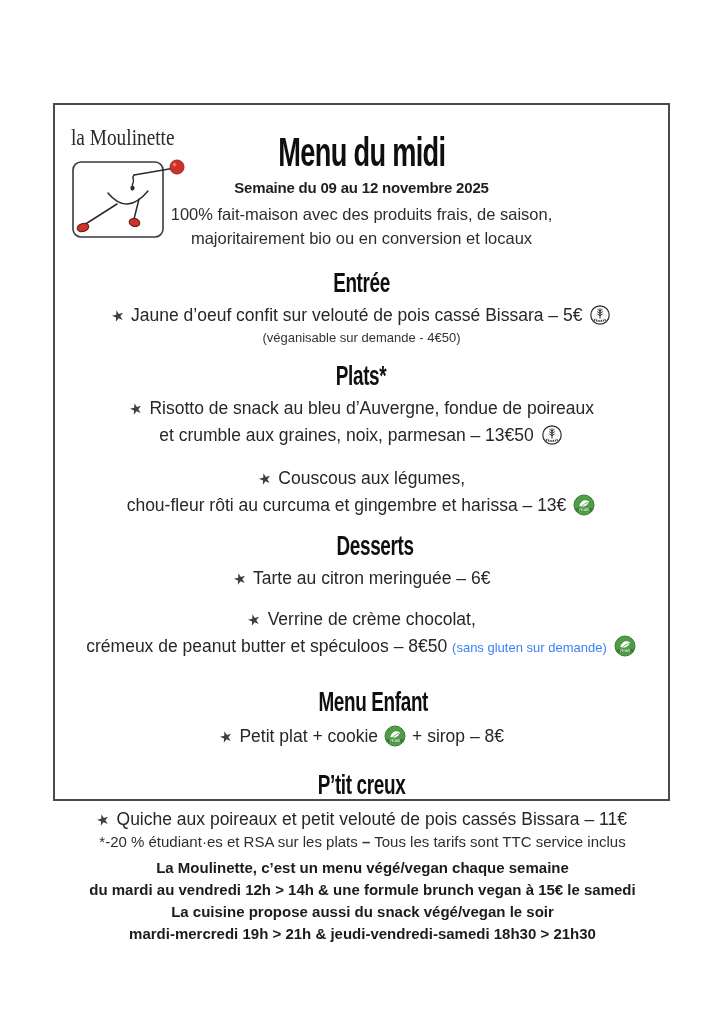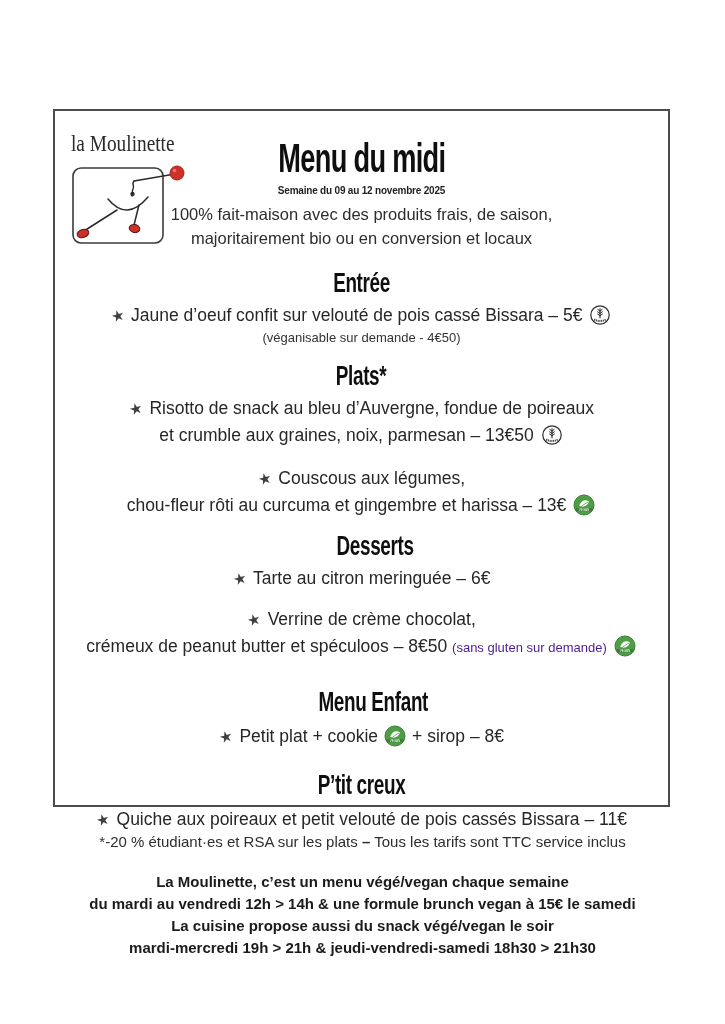--- a/index.html
+++ b/index.html
@@ -3,58 +3,58 @@
 <meta charset="utf-8">
 <style>
   * { box-sizing: border-box; }
   html, body { margin: 0; padding: 0; }
   body {
     width: 725px; height: 1024px; position: relative;
     background: #ffffff; overflow: hidden;
     font-family: "Liberation Sans", sans-serif; color: #2d2d2d;
   }
   .menu-box {
-    position: absolute; left: 53px; top: 109px;
+    position: absolute; left: 53px; top: 103px;
     width: 617px; height: 698px;
     border: 2px solid #4b4b4b; background: #fff;
   }
   
   .logo { position: absolute; left: 16px; top: 20px; width: 160px; }
   .logo-name {
     font-family: "Liberation Serif", serif;
     font-size: 23px; color: #2a2a2a; white-space: nowrap;
     transform: scaleX(0.84); transform-origin: left center;
   }
   .logo-drawing { display: block; margin-top: 2px; }
   
   .content { position: absolute; left: 0; top: 0; width: 100%; text-align: center; }
   .title { margin: 30px 0 0; font-size: 40px; line-height: 34px; font-weight: 700; color: #0f0f0f; }
   .title > span { display: inline-block; transform: scaleX(0.68); letter-spacing: -1px; }
-  .week { margin-top: 10px; font-size: 10px; font-weight: 700; color: #1f1f1f; letter-spacing: -0.2px; }
+  .week { margin-top: 10px; font-size: 15px; font-weight: 700; color: #1f1f1f; letter-spacing: -0.2px; }
   .tagline { margin-top: 6px; font-size: 16.5px; line-height: 24px; color: #2d2d2d; }
   .section-heading { margin: 20px 0 0; font-size: 27px; line-height: 26px; font-weight: 700; color: #0f0f0f; }
   .section-heading > span { display: inline-block; transform: scaleX(0.70); letter-spacing: -0.5px; }
   .mt18 { margin-top: 18px; } .mt16 { margin-top: 28px; padding-left: 24px; } .mt14 { margin-top: 14px; margin-left: 28px; } .mt22 { margin-top: 22px; }
   .item { margin-top: 6px; font-size: 17.5px; line-height: 27px; color: #272727; }
   .item.gap { margin-top: 16px; }
   .item.gap14 { margin-top: 14px; }
   .item.m8 { margin-top: 8px; }
   .note { margin-top: 1px; font-size: 13px; color: #333333; }
-  .inline-note { font-size: 13px; color: #4c1d95; }
+  .inline-note { font-size: 13px; color: #3b82f6; }
   .star {
     display: inline-block; transform: rotate(-15deg);
     color: #3f3f3f; font-size: 15px; margin-right: 7px;
   }
   .badge { display: inline-block; vertical-align: -6px; margin-left: 6px; }
   .badge.mid { margin: 0 5px; }
   
   .footer { position: absolute; left: 0; top: 833px; width: 725px; text-align: center; }
   .footer-note { font-size: 15px; color: #2e2e2e; }
   .footer-note .dash { font-weight: 700; }
-  .footer-bold { margin-top: 21px; font-size: 15px; font-weight: 700; line-height: 22px; color: #1b1b1b; }
+  .footer-bold { margin-top: 7px; font-size: 15px; font-weight: 700; line-height: 22px; color: #1b1b1b; }
 </style>
 </head>
 <body>
 
 <div class="menu-box">
 
   <div class="logo">
     <div class="logo-name">la Moulinette</div>
     <svg class="logo-drawing" width="124" height="92" viewBox="0 0 124 92" fill="none">
       <rect x="2" y="9" width="90" height="75" rx="8" stroke="#3b3b3b" stroke-width="1.6" fill="#ffffff"></rect>

